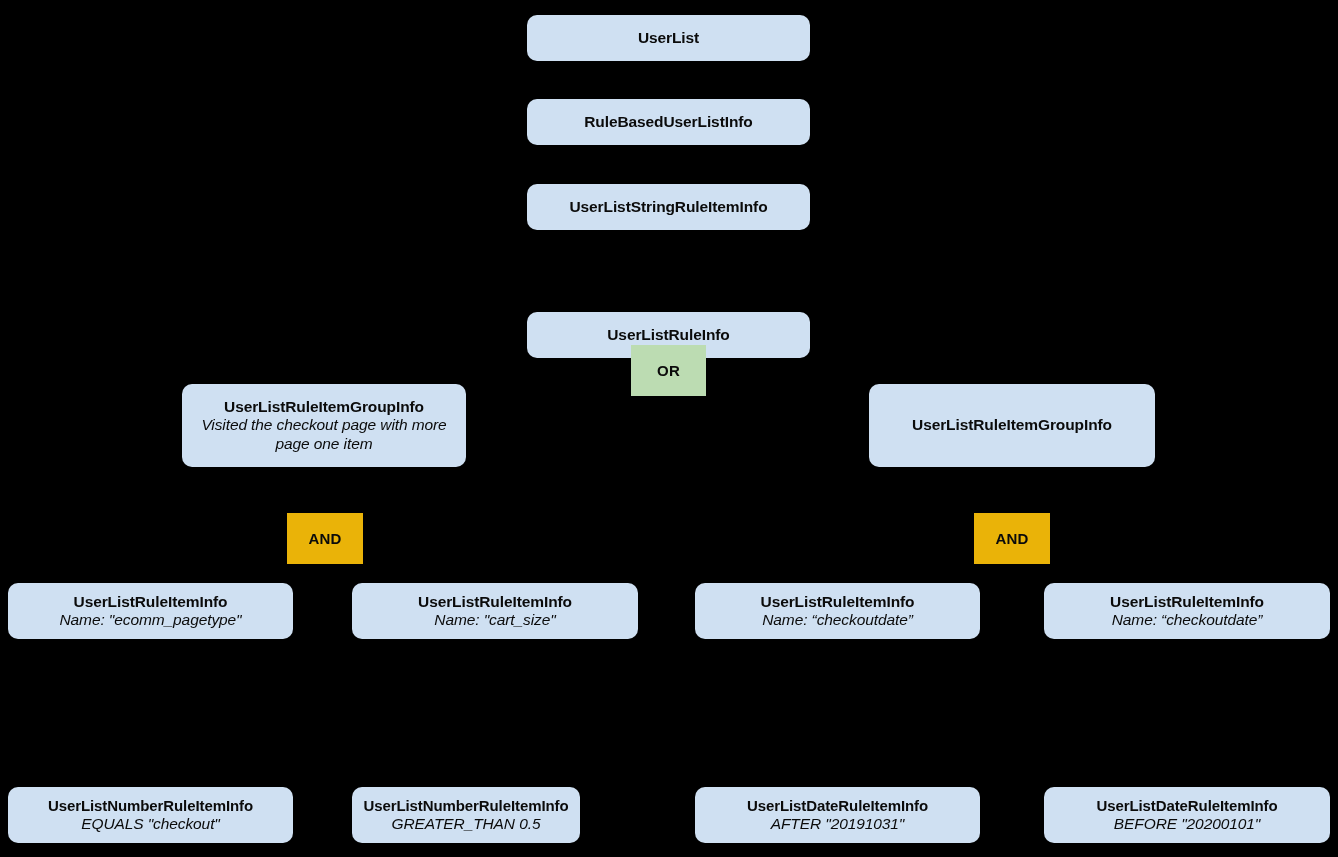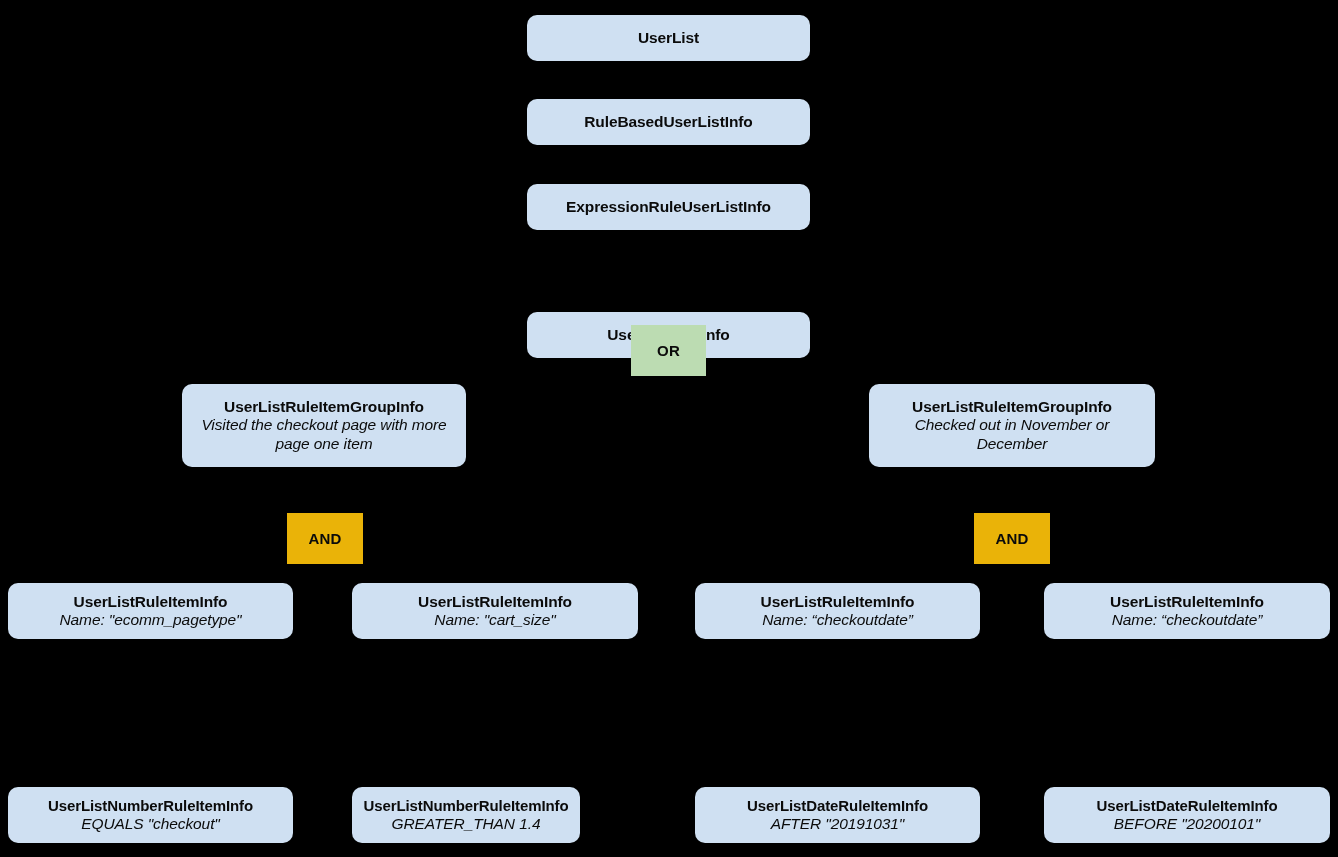--- a/index.html
+++ b/index.html
@@ -85,40 +85,39 @@
 
   <div class="node klass" style="left:527px; top:99px; width:283px; height:46px;">
     <span class="title">RuleBasedUserListInfo</span>
   </div>
 
   <div class="node klass" style="left:527px; top:15px; width:283px; height:46px;">
     <span class="title">UserList</span>
   </div>
 
   <div class="node klass" style="left:527px; top:184px; width:283px; height:46px;">
-    <span class="title">ExpressionRuleUserListInfo</span>
+    <span class="title">UserListStringRuleItemInfo</span>
   </div>
 
   <div class="node klass" style="left:527px; top:268px; width:283px; height:46px;margin-top:44px;">
     <span class="title">UserListRuleInfo</span>
   </div>
 
-  <div class="node op or" style="left:631px; top:325px; width:75px; height:51px;">
+  <div class="node op or" style="left:631px; top:345px; width:75px; height:51px;">
     <span class="oplabel">OR</span>
   </div>
 
   <div class="node klass" style="left:182px; top:384px; width:284px; height:83px;">
     <span class="title">UserListRuleItemGroupInfo</span>
     <span class="sub">Visited the checkout page with more page one item</span>
   </div>
   <div class="arrowhead" style="left:315px; top:372px;"></div>
 
   <div class="node klass" style="left:869px; top:384px; width:286px; height:83px;">
     <span class="title">UserListRuleItemGroupInfo</span>
-    <span class="sub">Checked out in November or December</span>
   </div>
   <div class="arrowhead" style="left:1003px; top:372px;"></div>
 
   <div class="node op and" style="left:287px; top:513px; width:76px; height:51px;">
     <span class="oplabel">AND</span>
   </div>
 
   <div class="node op and" style="left:974px; top:513px; width:76px; height:51px;">
     <span class="oplabel">AND</span>
   </div>
@@ -143,21 +142,21 @@
     <span class="sub nowrap">Name: “checkoutdate”</span>
   </div>
 
   <div class="node klass" style="left:8px; top:787px; width:285px; height:56px;">
     <span class="title sm">UserListNumberRuleItemInfo</span>
     <span class="sub nowrap">EQUALS "checkout"</span>
   </div>
 
   <div class="node klass" style="left:352px; top:787px; width:228px; height:56px;">
     <span class="title sm">UserListNumberRuleItemInfo</span>
-    <span class="sub nowrap">GREATER_THAN 1.4</span>
+    <span class="sub nowrap">GREATER_THAN 0.5</span>
   </div>
 
   <div class="node klass" style="left:695px; top:787px; width:285px; height:56px;">
     <span class="title sm">UserListDateRuleItemInfo</span>
     <span class="sub nowrap">AFTER "20191031"</span>
   </div>
 
   <div class="node klass" style="left:1044px; top:787px; width:286px; height:56px;">
     <span class="title sm">UserListDateRuleItemInfo</span>
     <span class="sub nowrap">BEFORE "20200101"</span>

